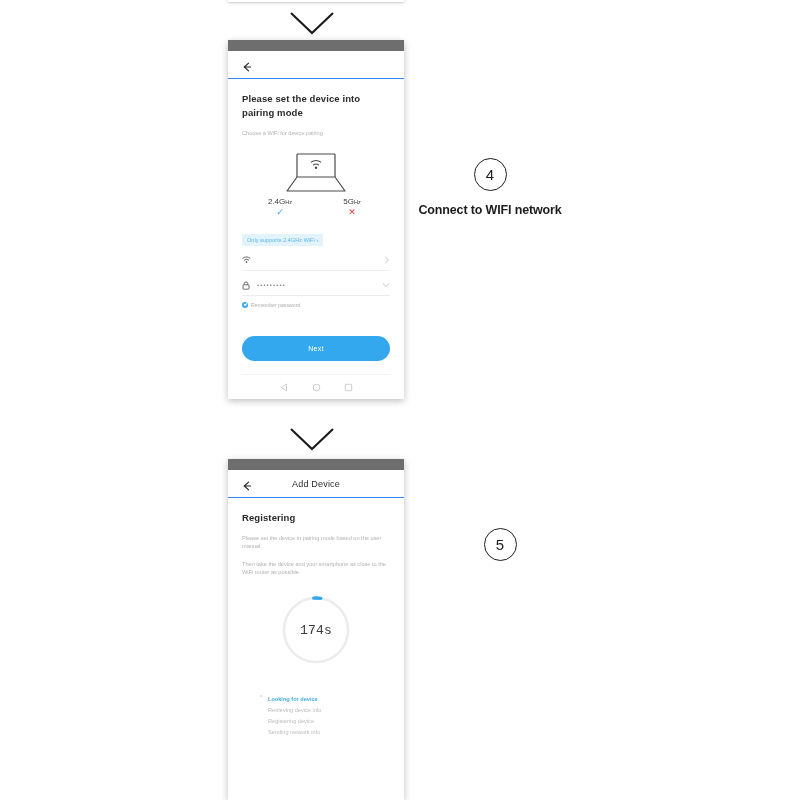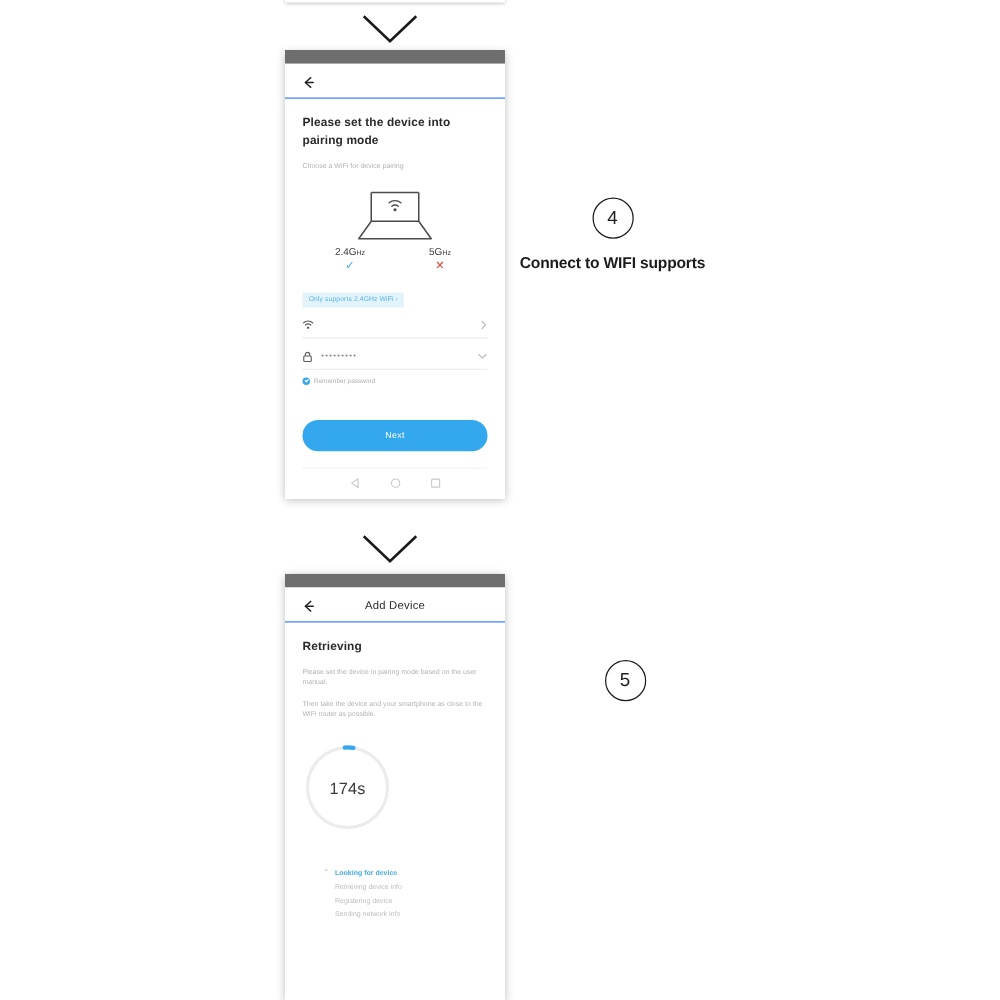--- a/index.html
+++ b/index.html
@@ -116,21 +116,21 @@
     font-family:"Liberation Sans", sans-serif;
   }
 
   .navbar{
     height:24px;display:flex;align-items:center;justify-content:space-around;
     padding:0 26px;margin-top:13px;border-top:1px solid #f2f2f2;
   }
   .nav-ico{opacity:.55;}
 
   
-  .ring-wrap{margin-top:18px;display:flex;}
+  .ring-wrap{margin-top:18px;display:flex;justify-content:center;font-family:Liberation Mono, monospace;}
   .ring{width:72px;height:72px;position:relative;}
   .ring .cnt{
     position:absolute;left:0;top:0;width:72px;height:72px;
     display:flex;align-items:center;justify-content:center;
     font-size:13px;color:#3b3b3b;letter-spacing:.2px;
   }
 
   .steps{margin:28px 0 0 26px;position:relative;}
   .step{font-size:5.6px;line-height:1.95;color:#bcbcbc;}
   .step.active{color:#45acdf;font-weight:bold;}
@@ -269,21 +269,21 @@
               <rect x="1.3" y="1.3" width="6.4" height="6.4" rx=".6" fill="none" stroke="#9b9b9b" stroke-width=".9"></rect>
             </svg>
         </span>
       </div>
 
     </div>
   </div>
 
   <div class="anno" style="left:375px;top:158px;width:230px;">
     <div class="badge">4</div>
-    <div class="anno-text">Connect to WIFI supports</div>
+    <div class="anno-text">Connect to WIFI network</div>
   </div>
 
   <div class="chevron" style="left:288px;top:426px;">
     <svg width="48" height="26" viewBox="0 0 48 26">
       <polyline points="3,3 24,23 45,3" fill="none" stroke="#1b1b1b" stroke-width="2.1"></polyline>
     </svg>
   </div>
 
   <div class="phone" style="left:228px;top:459px;height:341px;overflow:hidden;">
     <div class="statusbar"></div>
@@ -292,21 +292,21 @@
       <span class="back-arrow">
         <svg width="12" height="12" viewBox="0 0 12 12">
           <path d="M7.6 2.1 L3.3 6 L7.6 9.9" fill="none" stroke="#222" stroke-width="1.1" stroke-linecap="round" stroke-linejoin="round"></path>
           <line x1="3.3" y1="6" x2="9.6" y2="6" stroke="#222" stroke-width="1.1" stroke-linecap="round"></line>
         </svg>
       </span>
       <span class="appbar-title">Add Device</span>
     </div>
 
     <div class="panel-body">
-      <div class="h1">Retrieving</div>
+      <div class="h1">Registering</div>
       <div class="sub">Please set the device in pairing mode based on the user manual.</div>
       <div class="sub gap">Then take the device and your smartphone as close to the WiFi router as possible.</div>
 
       <div class="ring-wrap">
         <div class="ring">
           <svg width="72" height="72" viewBox="0 0 72 72">
             <circle cx="36" cy="36" r="32" fill="none" stroke="#ececec" stroke-width="2.6"></circle>
             <circle cx="36" cy="36" r="32" fill="none" stroke="#33a8ef" stroke-width="3.4" stroke-linecap="round" stroke-dasharray="7 194" transform="rotate(-94 36 36)"></circle>
           </svg>
           <div class="cnt">174s</div>

